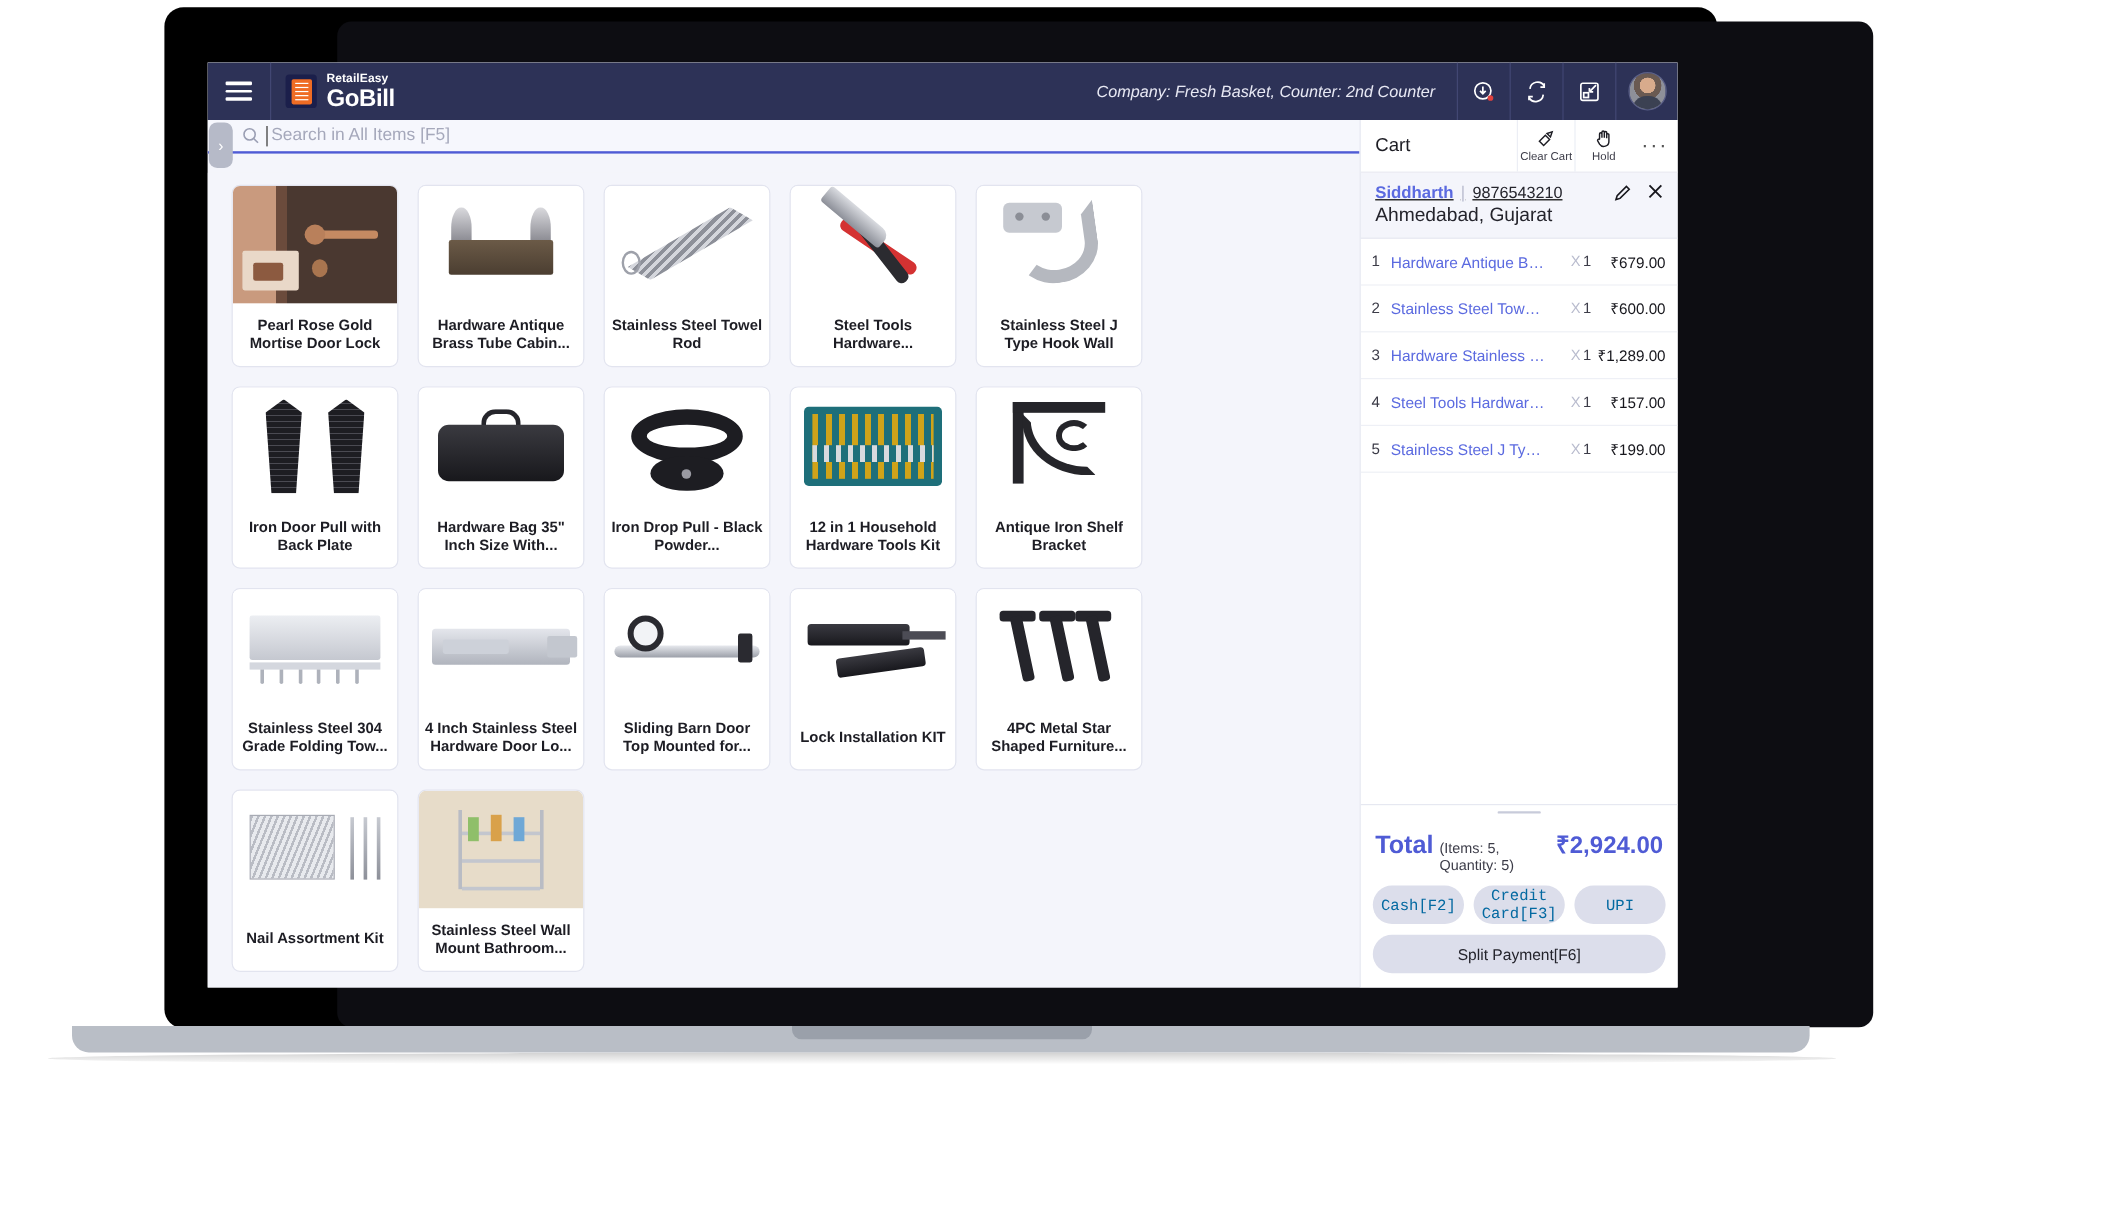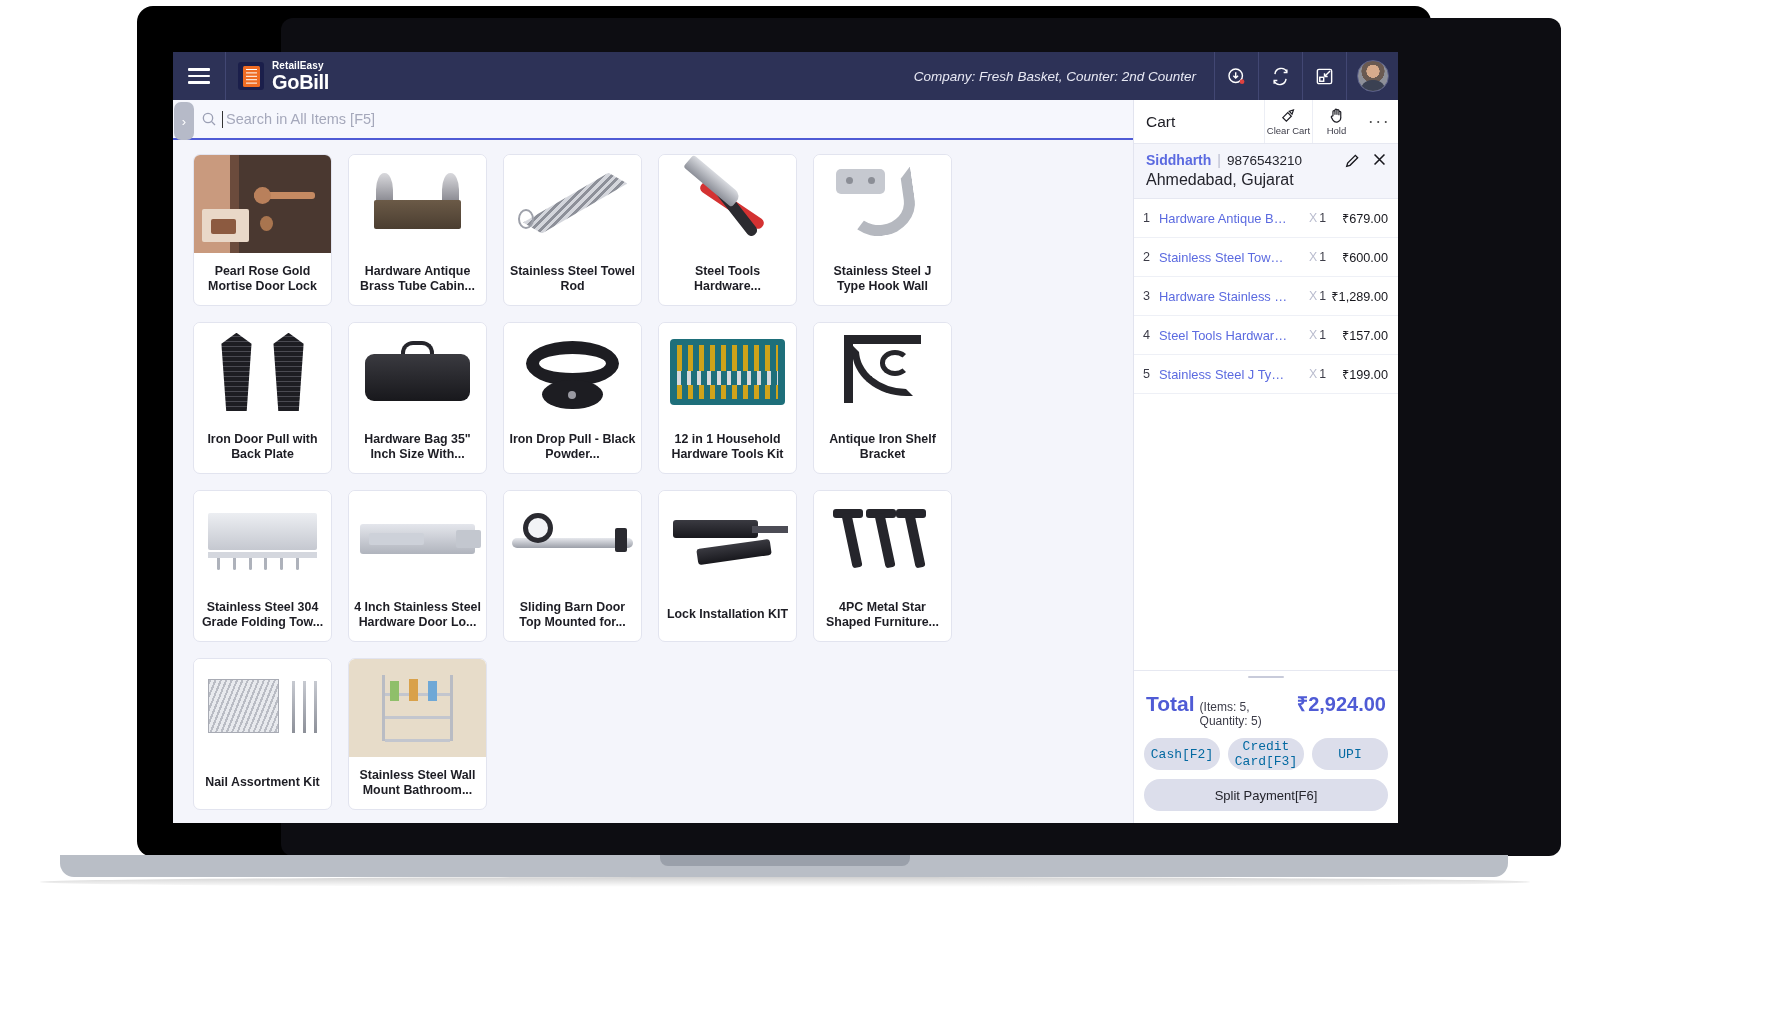--- a/index.html
+++ b/index.html
@@ -106,21 +106,21 @@
     background: radial-gradient(circle at 50% 34%, #d8ab8c 0 26%, #6a5a52 27% 46%, #8e9099 47% 100%);
     border: 1px solid #5a5f87; position: relative; overflow: hidden;
   }
   #avatar::after {
     content: ""; position: absolute; left: 50%; top: 62%; transform: translateX(-50%);
     width: 26px; height: 18px; border-radius: 12px 12px 0 0; background: #3b4152;
   }
 
   
   #searchbar {
-    position: absolute; left: 0; top: 48px; width: 960px; height: 40px;
+    position: absolute; left: 0; top: 48px; width: 960px; height: 28px;
     background: #f6f7fd; border-bottom: 2px solid #4f5bd5;
     display: flex; align-items: center;
   }
   #sidebar-toggle {
     position: absolute; left: 1px; top: 50px; width: 20px; height: 38px;
     background: #b6bac8; border-radius: 7px;
     display: flex; align-items: center; justify-content: center;
     color: #ffffff; font-size: 13px; cursor: pointer; z-index: 4;
   }
   #search-icon {
@@ -180,21 +180,21 @@
   .cart-hdr-btn .lbl { font-size: 9.5px; color: #3c3c48; }
   #cart-more-btn {
     width: 38px; display: flex; align-items: center; justify-content: center;
     font-size: 18px; color: #555; letter-spacing: 1.5px; cursor: pointer;
   }
 
   #customer-row {
     background: #f4f5fb; padding: 8px 10px 9px 12px; border-bottom: 1px solid #e6e8f1;
     position: relative;
   }
-  #customer-line1 { display: flex; align-items: center; gap: 6px; }
+  #customer-line1 { display: flex; align-items: center; gap: 6px; text-decoration: underline; }
   #customer-name { color: #5b6ae0; font-size: 14px; font-weight: bold; }
   #customer-sep { color: #b9bcce; font-size: 14px; }
   #customer-phone { color: #24242c; font-size: 13.5px; }
   #customer-addr { color: #24242c; font-size: 16px; margin-top: 3px; }
   #customer-edit-btn {
     position: absolute; right: 38px; top: 9px; cursor: pointer; color: #17171d;
   }
   #customer-close-btn {
     position: absolute; right: 10px; top: 7px; cursor: pointer; color: #17171d;
     font-size: 18px; line-height: 1;

